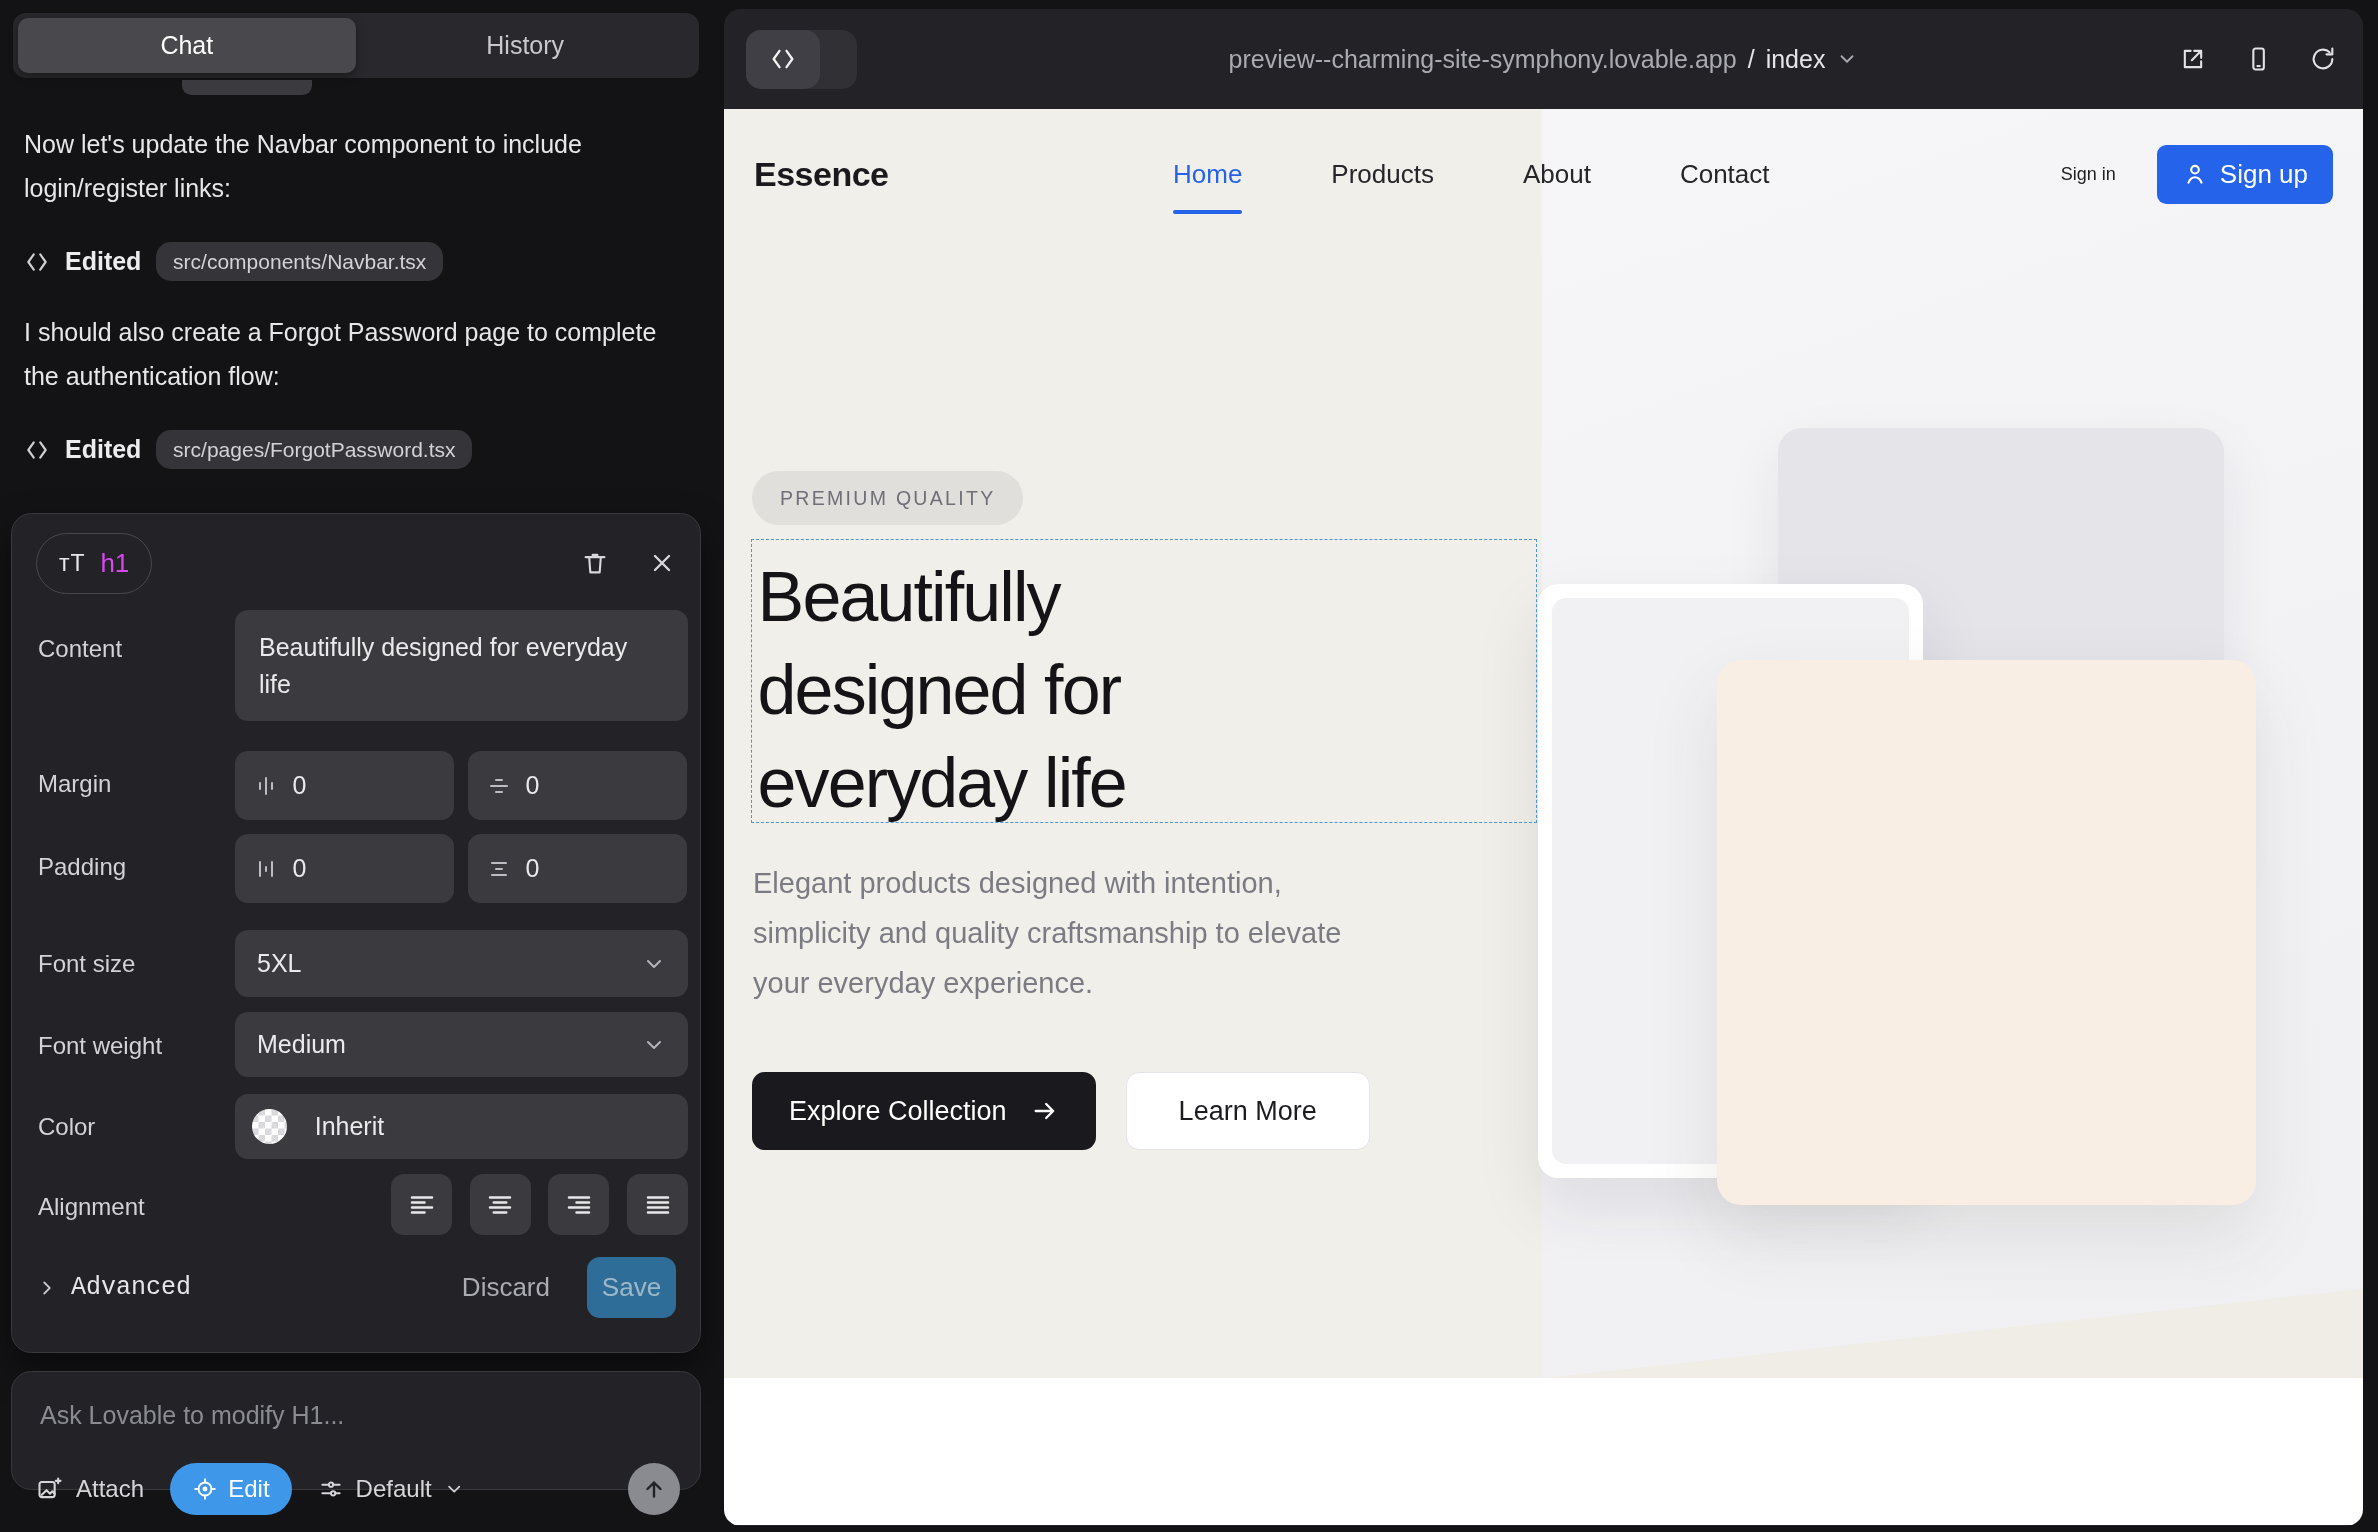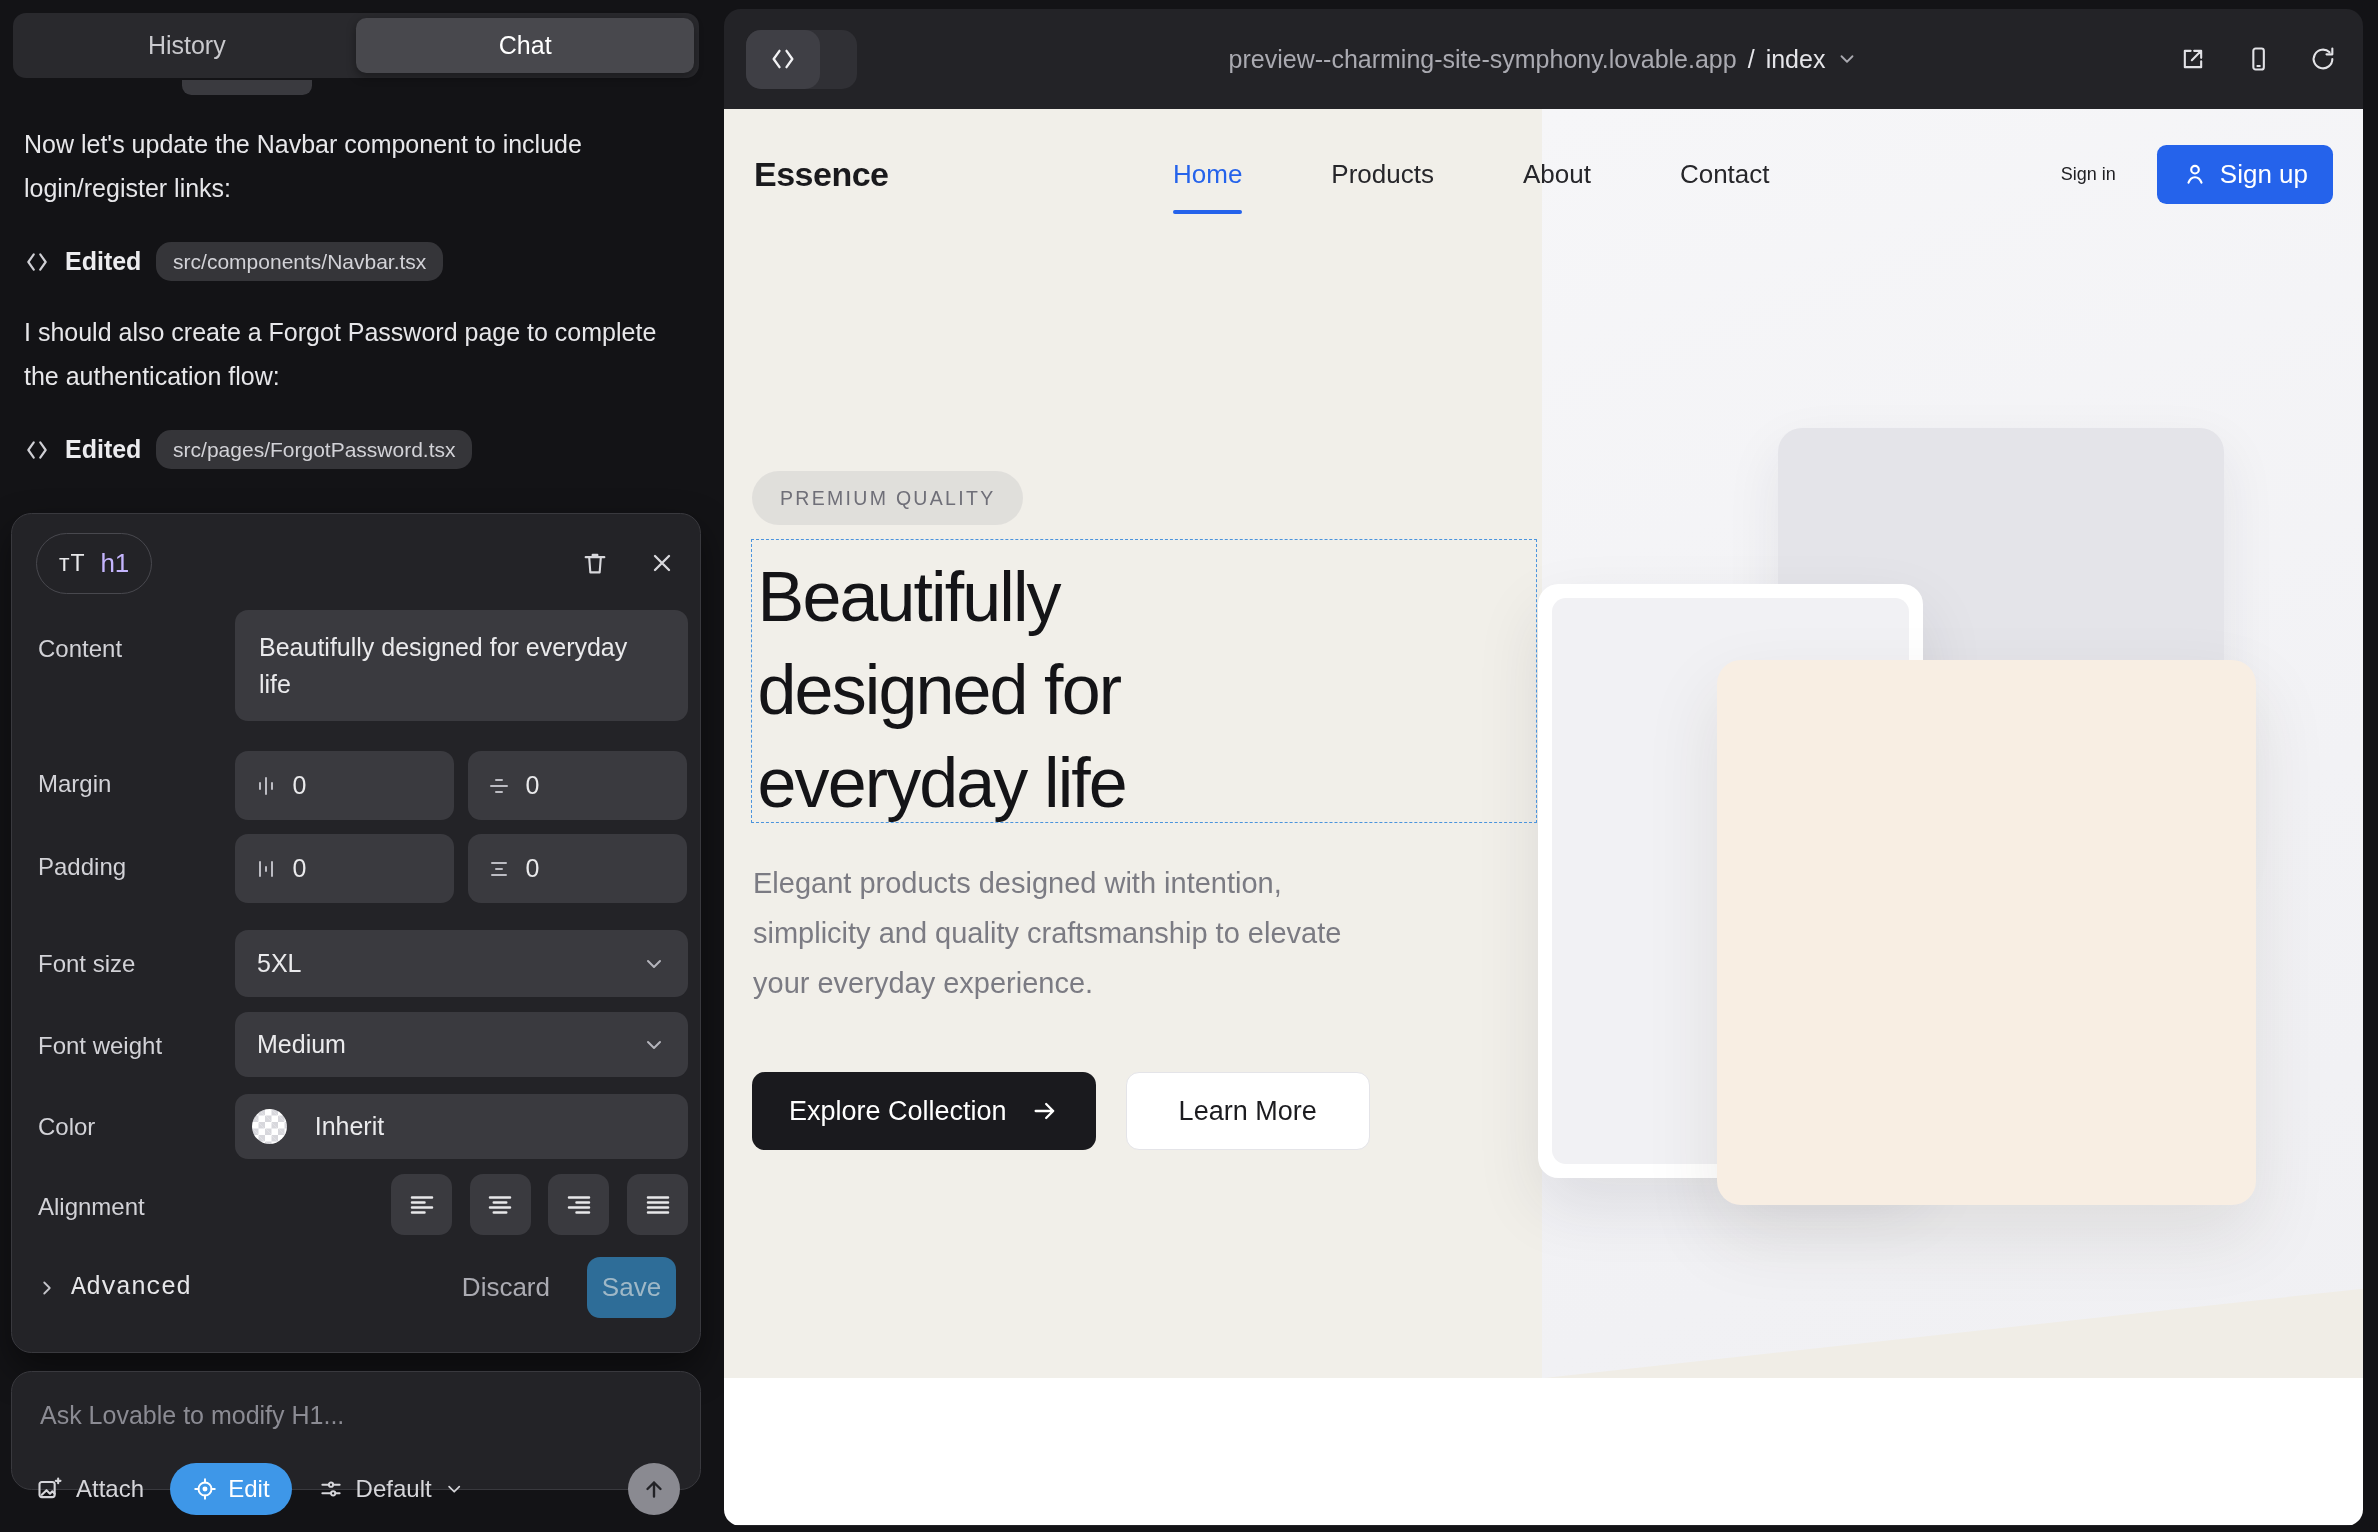--- a/index.html
+++ b/index.html
@@ -20,21 +20,21 @@
   .edited-1 { top:239px; } .edited-2 { top:427px; }
   .edited-row .code-ic { color:#cfcfd4; }
   .edited-label { font-size:25px; font-weight:bold; color:#ececef; }
   .file-chip { background:#353539; border-radius:15px; padding:7.4px 16.7px; font-size:21px; color:#d2d2d7; }
 
   
   .panel { position:absolute; left:11px; top:513px; width:690px; height:840px; background:#232327; border:0.9px solid #39393e; border-radius:20.4px; box-shadow:0 16.7px 37px rgba(0,0,0,.45); }
   .panel-head { position:absolute; left:24px; right:24px; top:18.6px; height:61px; display:flex; align-items:center; }
   .tag-pill { display:inline-flex; align-items:center; gap:15px; height:61px; padding:0 22px; border:1.4px solid #48484e; border-radius:927px; }
   .type-glyph { font-size:23px; color:#e8e8ea; letter-spacing:0.9px; }
-  .tag-name { font-size:26px; color:#c4b5fd; }
+  .tag-name { font-size:26px; color:#d946ef; }
   .head-icons { margin-left:auto; display:flex; align-items:center; gap:39px; color:#d8d8dc; }
   .head-icons .ic { cursor:pointer; }
 
   .flabel { position:absolute; left:26px; font-size:24px; color:#d2d2d7; }
   .ctl { position:absolute; left:223px; width:453px; background:#3a3a3f; border-radius:13px; color:#eaeaec; }
   .content-box { top:96px; height:111px; padding:18.6px 24px; font-size:25px; line-height:37px; }
   .mini { width:219px; height:69px; display:flex; align-items:center; gap:15px; padding:0 18.6px; font-size:25px; }
   .mini .ic { color:#bcbcc3; }
   .m1 { top:237px; } .m2 { top:237px; left:456px; }
   .p1 { top:320px; } .p2 { top:320px; left:456px; }
@@ -106,22 +106,22 @@
   .cta-secondary { display:flex; align-items:center; height:78px; padding:0 52px; border-radius:13px; background:#fff; border:1.4px solid #e4e4e8; color:#1c1c20; font-size:27px; font-family:inherit; cursor:pointer; }
 </style>
 </head>
 <body>
 
 <div class="app">
 
   <aside class="sidebar">
 
     <div class="tabbar">
+      <div class="tab active">Chat</div>
       <div class="tab">History</div>
-      <div class="tab active">Chat</div>
     </div>
     <div class="scroll-chip"></div>
 
     <p class="msg msg-1">Now let's update the Navbar component to include login/register links:</p>
     <div class="edited-row edited-1">
       <span class="code-ic">
         <svg width="26" height="26" viewBox="0 0 24 24" fill="none" stroke="currentColor" stroke-width="2" stroke-linecap="round" stroke-linejoin="round">
             <path d="M9 5 4 12l5 7M15 5l5 7-5 7"></path>
           </svg>
       </span>

